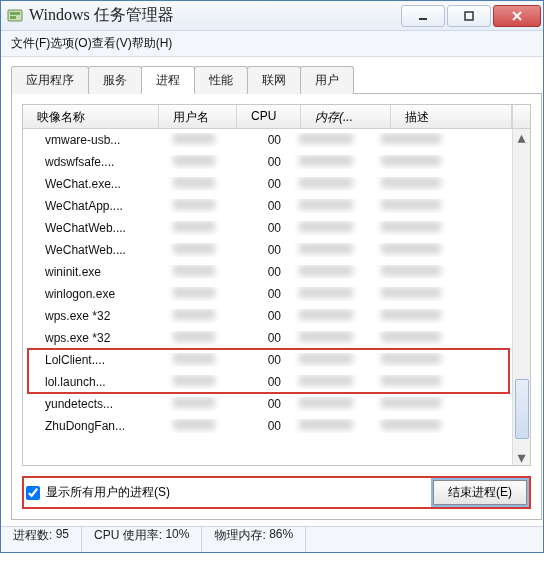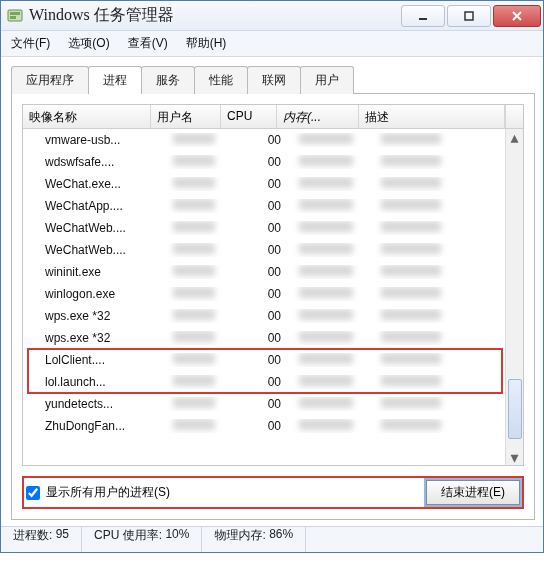--- a/index.html
+++ b/index.html
@@ -8,33 +8,33 @@
 .window { width: 544px; border: 1px solid #4a7db3; background: #fff; }
 
 .titlebar { height: 30px; background: linear-gradient(#f7f9fc,#e7eef7); display: flex; align-items: center; padding: 0 2px 0 6px; border-bottom: 1px solid #cfd8e6; }
 .titlebar .app-icon { width: 16px; height: 16px; margin-right: 6px; }
 .titlebar .title { font-size: 16px; color: #222; flex: 1; font-family: Liberation Serif, serif; }
 .winctrl { display: flex; gap: 2px; margin-left: auto; }
 .winbtn { width: 44px; height: 22px; border: 1px solid #b7c2d2; background: linear-gradient(#fdfefe,#e7eef7); display: flex; align-items: center; justify-content: center; border-radius: 3px; }
 .winbtn.close { background: linear-gradient(#e48a89,#d04d4b); border-color: #a03935; width: 48px; }
 .winbtn svg { display:block; }
 
-.menubar { height: 26px; display: flex; align-items: center; gap: 18px; padding: 0 10px; font-size: 12px; color: #111; border-bottom: 1px solid #d6dbe4; background: #f3f6fa; }
-
-.client { padding: 8px 8px 6px 10px; background: #fff; }
+.menubar { height: 26px; display: flex; align-items: center; padding: 0 10px; font-size: 12px; color: #111; border-bottom: 1px solid #d6dbe4; background: #f3f6fa; }
+
+.client { padding: 8px 1px 6px 10px; background: #fff; }
 
 .tabs { display: flex; font-size: 12px; }
 .tab { border: 1px solid #b9b9b9; border-bottom: none; background: #f4f4f4; padding: 5px 14px 4px 14px; margin-right: -1px; color: #222; border-radius: 3px 3px 0 0; position: relative; top: 1px; }
 .tab.active { background: #fff; font-weight: normal; z-index: 2; padding-bottom: 5px; }
 
 .tabpanel { border: 1px solid #b9b9b9; padding: 10px 10px 10px 10px; background: #fff; }
 
 .table-wrap { border: 1px solid #c7c7c7; position: relative; height: 362px; }
 .thead { display: flex; background: linear-gradient(#fdfdfd,#ececec); border-bottom: 1px solid #cfcfcf; font-size: 12px; height: 24px; }
-.thead .col { border-right: 1px solid #d6d6d6; padding: 4px 6px; white-space: nowrap; overflow: hidden; }
+.thead .col { border-right: 1px solid #d6d6d6; padding: 4px 6px; white-space: nowrap; overflow: hidden; margin-left: 8px; }
 .col.image { width: 128px; }
 .col.user  { width: 70px; }
 .col.cpu   { width: 56px; text-align: left; }
 .col.mem   { width: 82px; font-style: italic; }
 .col.desc  { flex: 1; }
 .thead .scroll-gap { width: 18px; border-left:1px solid #d6d6d6; }
 
 .rows { position: relative; font-size: 12px; font-family: "SimSun","NSimSun",monospace; color: #111; height: 338px; overflow: hidden; }
 .row { display: flex; height: 22px; align-items: center; }
 .row .c { padding: 0 6px; white-space: nowrap; overflow: hidden; }
@@ -101,22 +101,22 @@
     <span>文件(F)</span>
     <span>选项(O)</span>
     <span>查看(V)</span>
     <span>帮助(H)</span>
   </div>
 
   <div class="client">
 
     <div class="tabs">
       <div class="tab">应用程序</div>
+      <div class="tab">服务</div>
       <div class="tab active">进程</div>
-      <div class="tab">服务</div>
       <div class="tab">性能</div>
       <div class="tab">联网</div>
       <div class="tab">用户</div>
     </div>
 
     <div class="tabpanel">
 
       <div class="table-wrap">
         <div class="thead">
           <div class="col image">映像名称</div>

